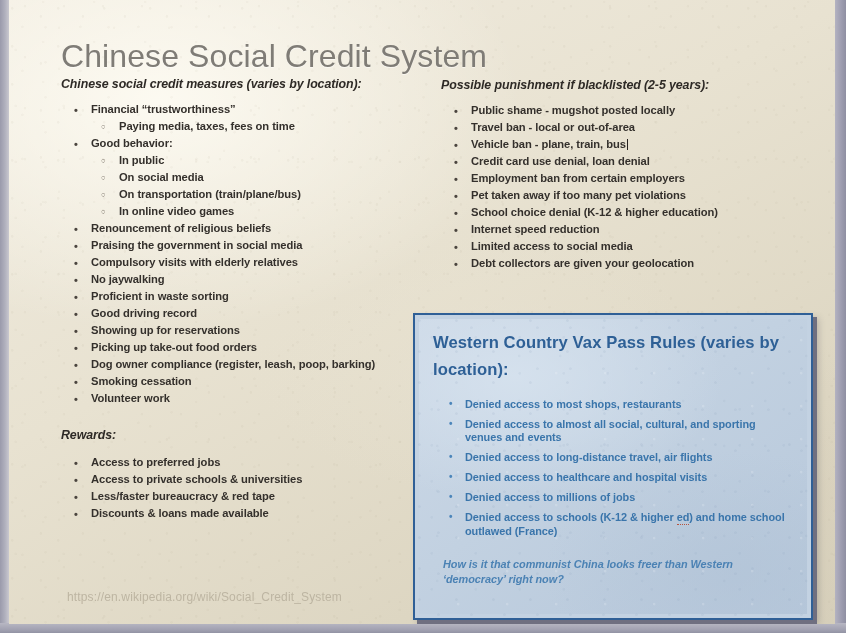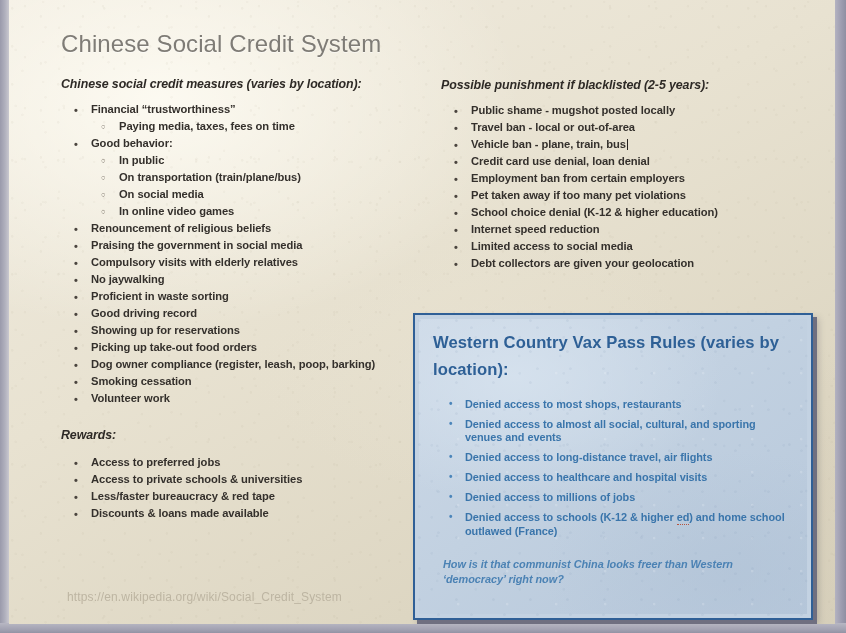--- a/index.html
+++ b/index.html
@@ -60,22 +60,22 @@
       radial-gradient(circle at 76% 35%, rgba(160,150,126,0.15) 0 1px, transparent 1.6px),
       radial-gradient(circle at 91% 68%, rgba(160,150,126,0.12) 0 1px, transparent 1.6px),
       radial-gradient(circle at 14% 89%, rgba(160,150,126,0.13) 0 1px, transparent 1.6px),
       radial-gradient(circle at 67% 5%, rgba(160,150,126,0.12) 0 1px, transparent 1.6px);
     background-size: 46px 38px, 58px 44px, 39px 51px, 63px 35px, 42px 47px, 55px 41px, 48px 56px, 51px 40px;
   }
 
   
   #page-title {
     position: absolute;
-    left: 52px; top: 30px;
-    font-size: 24px;
+    left: 52px; top: 38px;
+    font-size: 32px;
     font-weight: 400;
     letter-spacing: 0.1px;
     color: #7f7c76;
     text-shadow: 0 1px 0 rgba(255,255,255,0.5);
     white-space: nowrap;
   }
 
   
   .col {
     position: absolute;
@@ -250,22 +250,22 @@
           <li class="has-sub">
             <span class="btxt">Financial “trustworthiness”</span>
             <ul class="sub">
               <li><span class="btxt">Paying media, taxes, fees on time</span></li>
             </ul>
           </li>
           <li class="has-sub">
             <span class="btxt">Good behavior:</span>
             <ul class="sub">
               <li><span class="btxt">In public</span></li>
+              <li><span class="btxt">On social media</span></li>
               <li><span class="btxt">On transportation (train/plane/bus)</span></li>
-              <li><span class="btxt">On social media</span></li>
               <li><span class="btxt">In online video games</span></li>
             </ul>
           </li>
           <li>
             <span class="btxt">Renouncement of religious beliefs</span>
           </li>
           <li>
             <span class="btxt">Praising the government in social media</span>
           </li>
           <li>

